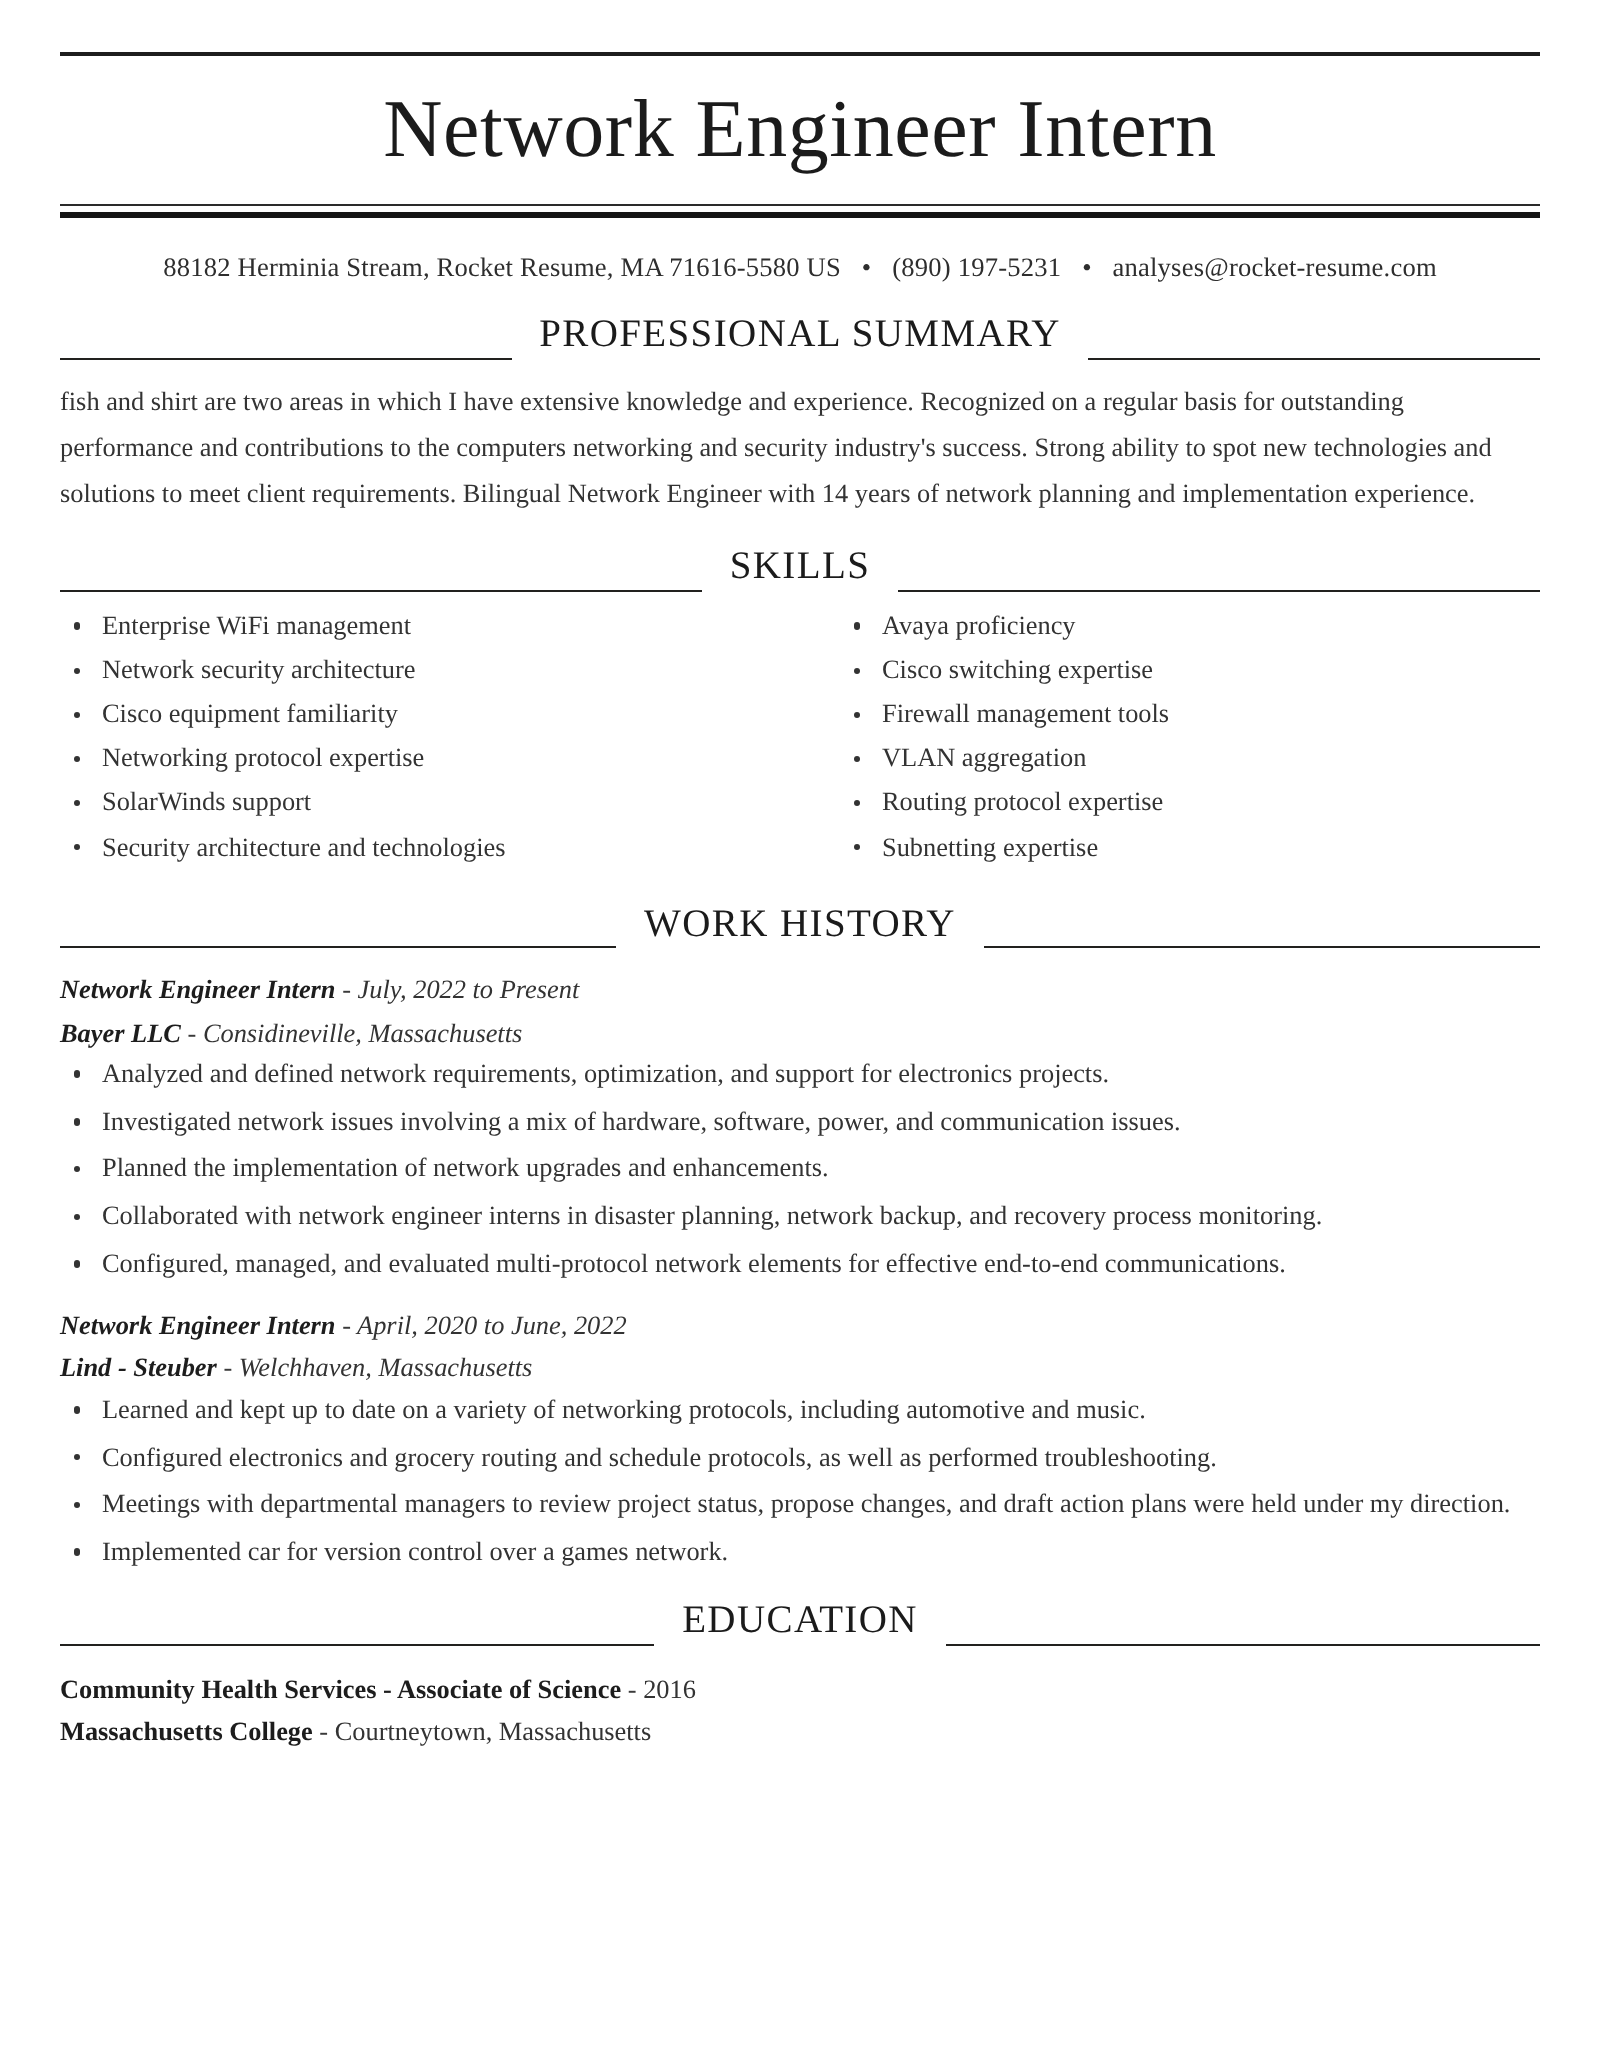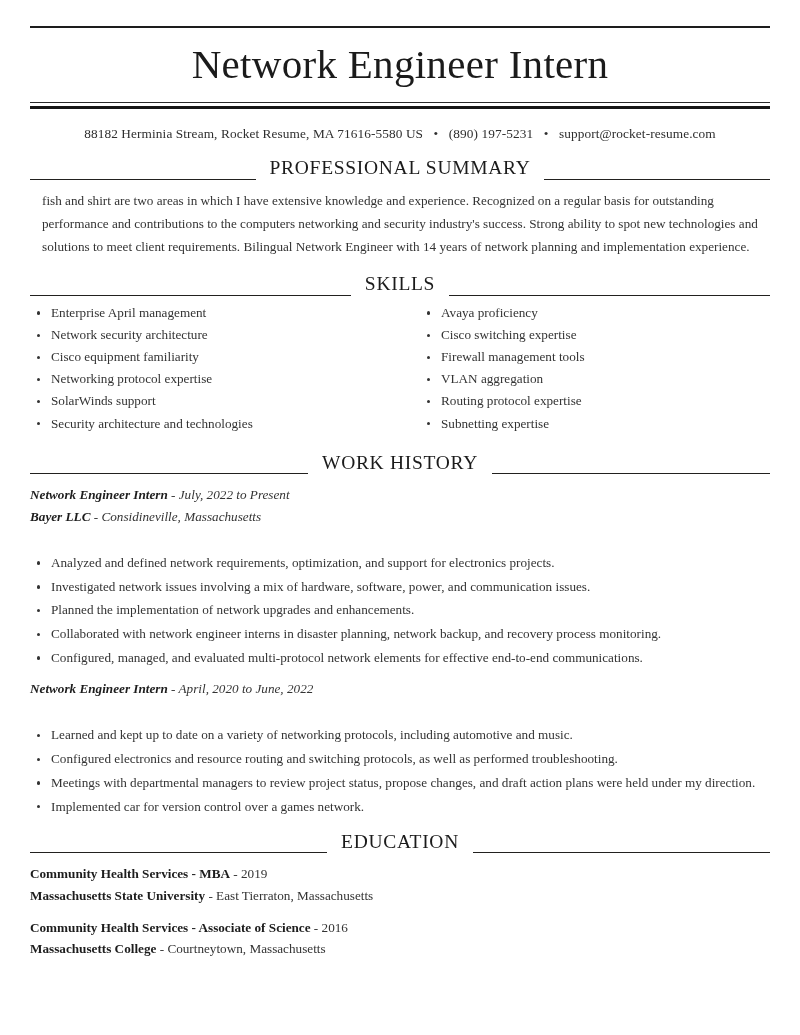--- a/index.html
+++ b/index.html
@@ -96,21 +96,21 @@
     white-space: nowrap;
     line-height: 1;
     padding-bottom: 2px;
   }
 
   
   .summary-text {
     font-size: 13.2px;
     line-height: 1.73;
     color: #333333;
-    margin: 10px 0 0 12px;
+    margin: 10px 0 0 0;
     text-align: left;
   }
 
   
   .skills-cols {
     display: flex;
     margin-top: 8px;
   }
   .skills-col {
     width: 50%;
@@ -148,21 +148,21 @@
     font-size: 13.2px;
     line-height: 1.62;
     color: #333333;
     font-style: italic;
   }
   .job-line .strong {
     font-weight: 700;
     color: #1d1d1d;
   }
   ul.bullets.job-bullets {
-    margin-top: 27px;
+    margin-top: 1px;
   }
   ul.bullets.job-bullets > li {
     margin-bottom: 5.5px;
     line-height: 1.38;
   }
 
   
   .edu-entry { margin-top: 11px; }
   .edu-entry.first { margin-top: 10px; }
   .edu-line {
@@ -189,21 +189,21 @@
     </div>
 
     <div class="header-rule-bottom-thin"></div>
     <div class="header-rule-bottom-thick"></div>
 
     <div class="contact-line">
       <span>88182 Herminia Stream, Rocket Resume, MA 71616-5580 US</span>
       <span class="contact-sep">•</span>
       <span>(890) 197-5231</span>
       <span class="contact-sep">•</span>
-      <span>support@rocket-resume.com</span>
+      <span>analyses@rocket-resume.com</span>
     </div>
   </div>
 
   <div class="section">
     <div class="section-head">
       <span class="rule left"></span>
       <span class="section-title">PROFESSIONAL SUMMARY</span>
       <span class="rule right"></span>
     </div>
     <p class="summary-text">fish and shirt are two areas in which I have extensive knowledge and experience. Recognized on a regular basis for outstanding performance and contributions to the computers networking and security industry's success. Strong ability to spot new technologies and solutions to meet client requirements. Bilingual Network Engineer with 14 years of network planning and implementation experience.</p>
@@ -211,21 +211,21 @@
 
   <div class="section">
     <div class="section-head">
       <span class="rule left"></span>
       <span class="section-title">SKILLS</span>
       <span class="rule right"></span>
     </div>
     <div class="skills-cols">
       <div class="skills-col left">
         <ul class="bullets">
-            <li>Enterprise April management</li>
+            <li>Enterprise WiFi management</li>
             <li>Network security architecture</li>
             <li>Cisco equipment familiarity</li>
             <li>Networking protocol expertise</li>
             <li>SolarWinds support</li>
             <li>Security architecture and technologies</li>
           </ul>
       </div>
       <div class="skills-col right">
         <ul class="bullets">
             <li>Avaya proficiency</li>
@@ -252,41 +252,38 @@
           <ul class="bullets job-bullets">
             <li>Analyzed and defined network requirements, optimization, and support for electronics projects.</li>
             <li>Investigated network issues involving a mix of hardware, software, power, and communication issues.</li>
             <li>Planned the implementation of network upgrades and enhancements.</li>
             <li>Collaborated with network engineer interns in disaster planning, network backup, and recovery process monitoring.</li>
             <li>Configured, managed, and evaluated multi-protocol network elements for effective end-to-end communications.</li>
           </ul>
         </div>
         <div class="job">
           <div class="job-line"><span class="strong">Network Engineer Intern</span><span> <span class="dash">-</span> </span><span>April, 2020 to June, 2022</span></div>
+          <div class="job-line"><span class="strong">Lind - Steuber</span><span> <span class="dash">-</span> </span><span>Welchhaven, Massachusetts</span></div>
           <ul class="bullets job-bullets">
             <li>Learned and kept up to date on a variety of networking protocols, including automotive and music.</li>
-            <li>Configured electronics and resource routing and switching protocols, as well as performed troubleshooting.</li>
+            <li>Configured electronics and grocery routing and schedule protocols, as well as performed troubleshooting.</li>
             <li>Meetings with departmental managers to review project status, propose changes, and draft action plans were held under my direction.</li>
             <li>Implemented car for version control over a games network.</li>
           </ul>
         </div>
       </div>
   </div>
 
   <div class="section">
     <div class="section-head">
       <span class="rule left"></span>
       <span class="section-title">EDUCATION</span>
       <span class="rule right"></span>
     </div>
     <div>
-        <div class="edu-entry first">
-          <div class="edu-line"><span class="strong">Community Health Services - MBA</span><span> <span class="dash">-</span> </span><span>2019</span></div>
-          <div class="edu-line"><span class="strong">Massachusetts State University</span><span> <span class="dash">-</span> </span><span>East Tierraton, Massachusetts</span></div>
-        </div>
         <div class="edu-entry">
           <div class="edu-line"><span class="strong">Community Health Services - Associate of Science</span><span> <span class="dash">-</span> </span><span>2016</span></div>
           <div class="edu-line"><span class="strong">Massachusetts College</span><span> <span class="dash">-</span> </span><span>Courtneytown, Massachusetts</span></div>
         </div>
       </div>
   </div>
 
 </div>
 
 </body></html>

